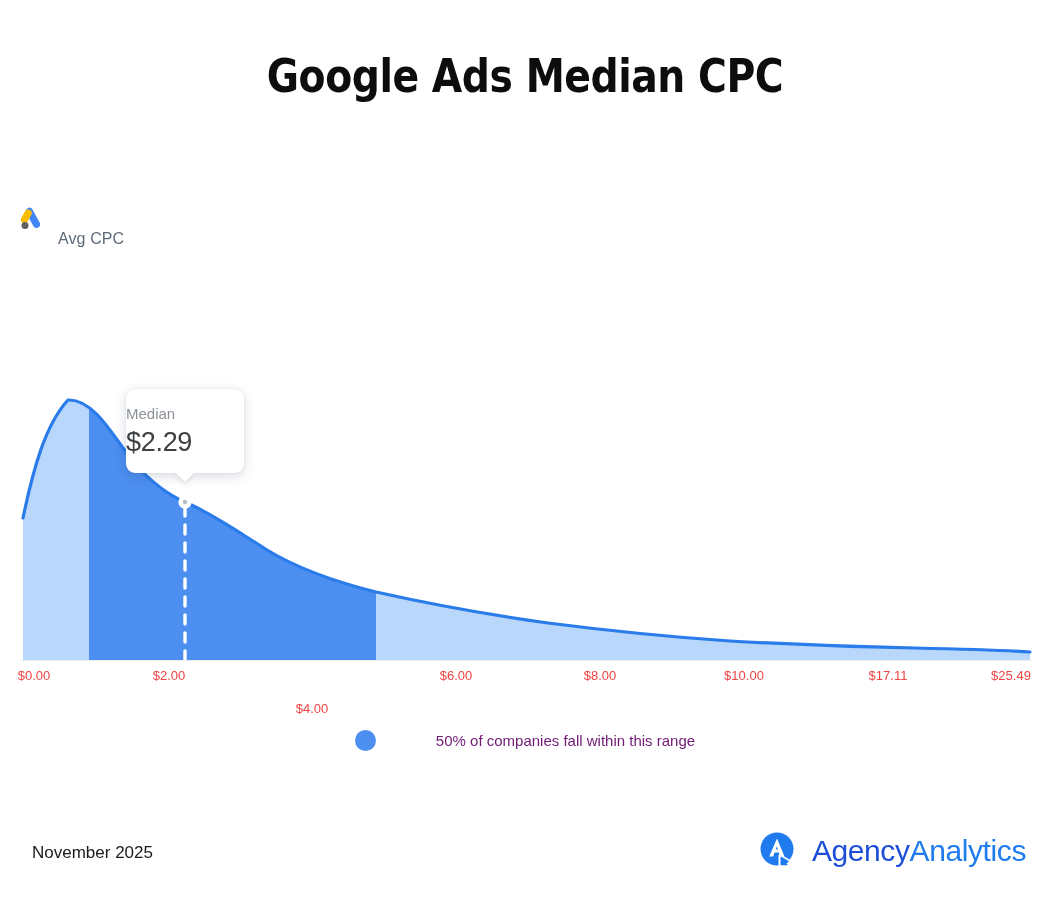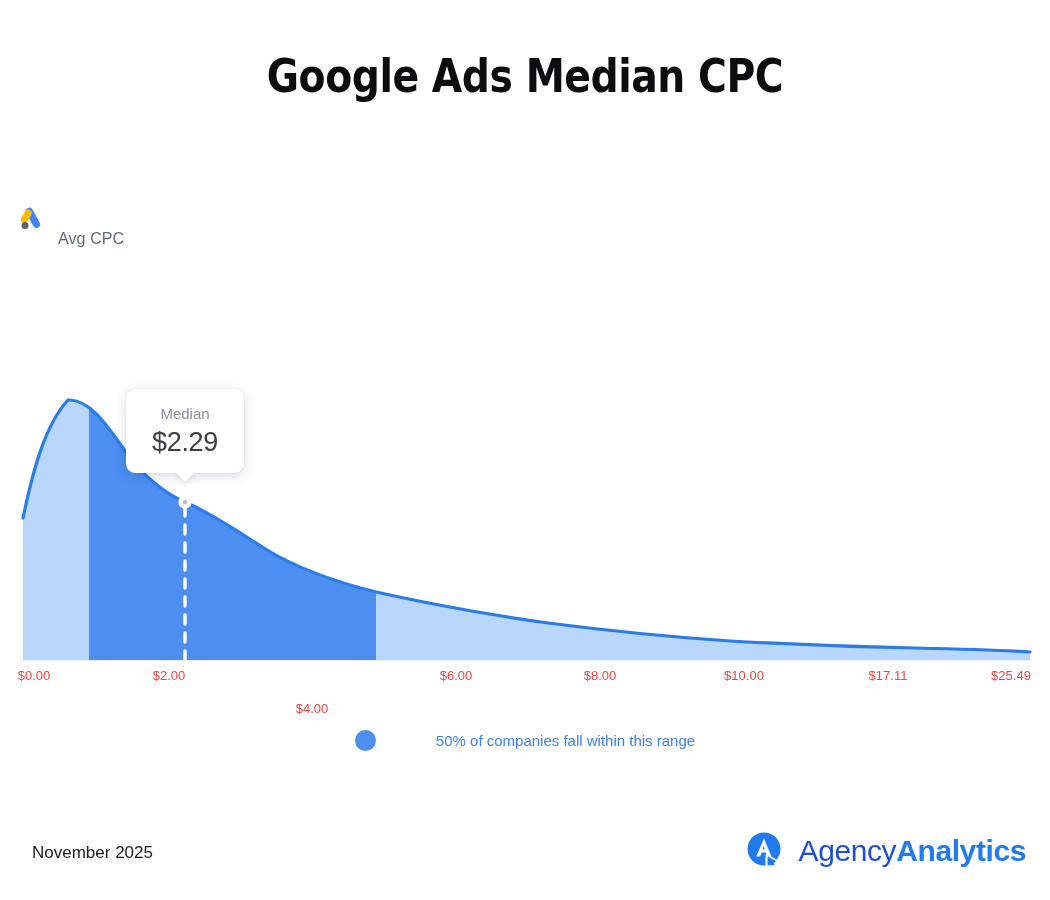--- a/index.html
+++ b/index.html
@@ -73,21 +73,20 @@
     position: absolute;
     left: 126px;
     top: 389px;
     width: 118px;
     height: 84px;
     background: #ffffff;
     border-radius: 9px;
     box-shadow: 0 3px 12px rgba(23, 43, 77, 0.17), 0 0 2px rgba(23,43,77,0.10);
     display: flex;
     flex-direction: column;
-    align-items: center;
     justify-content: center;
     z-index: 5;
   }
   .tooltip .tip-label {
     font-size: 15px;
     color: #8b9199;
     margin-bottom: 5px;
   }
   .tooltip .tip-value {
     font-size: 27px;
@@ -137,21 +136,21 @@
   }
   .range-legend .dot {
     width: 21px;
     height: 21px;
     border-radius: 50%;
     background: #4c8ff0;
     display: block;
   }
   .range-legend .range-label {
     font-size: 15px;
-    color: #3b82f6;
+    color: #701a75;
     margin-left: 47px;
   }
 
   
   .footer-date {
     position: absolute;
     left: 32px;
     top: 843px;
     font-size: 17px;
     color: #1a1a1a;
@@ -168,21 +167,21 @@
     width: 46px;
     height: 46px;
     display: block;
   }
   .brand .brand-text {
     font-size: 30px;
     letter-spacing: -0.4px;
     line-height: 1;
   }
   .brand .brand-light { color: #1d4ed8; }
-  .brand .brand-bold { color: #1f7bee; font-weight: 700; }
+  .brand .brand-bold { color: #1f7bee; font-weight: 400; }
 </style>
 </head>
 <body>
 
 <div class="title">Google Ads Median CPC</div>
 
 <div class="series-legend">
   <span class="ga-icon">
     <svg viewBox="0 0 26 26" width="26" height="26" xmlns="http://www.w3.org/2000/svg">
       <path d="M12.5 3.6 L19.6 16.6 a3.6 3.6 0 0 1 -6.3 3.5 L6.2 7.1 a3.6 3.6 0 0 1 6.3 -3.5 z" fill="#4285f4"></path>

